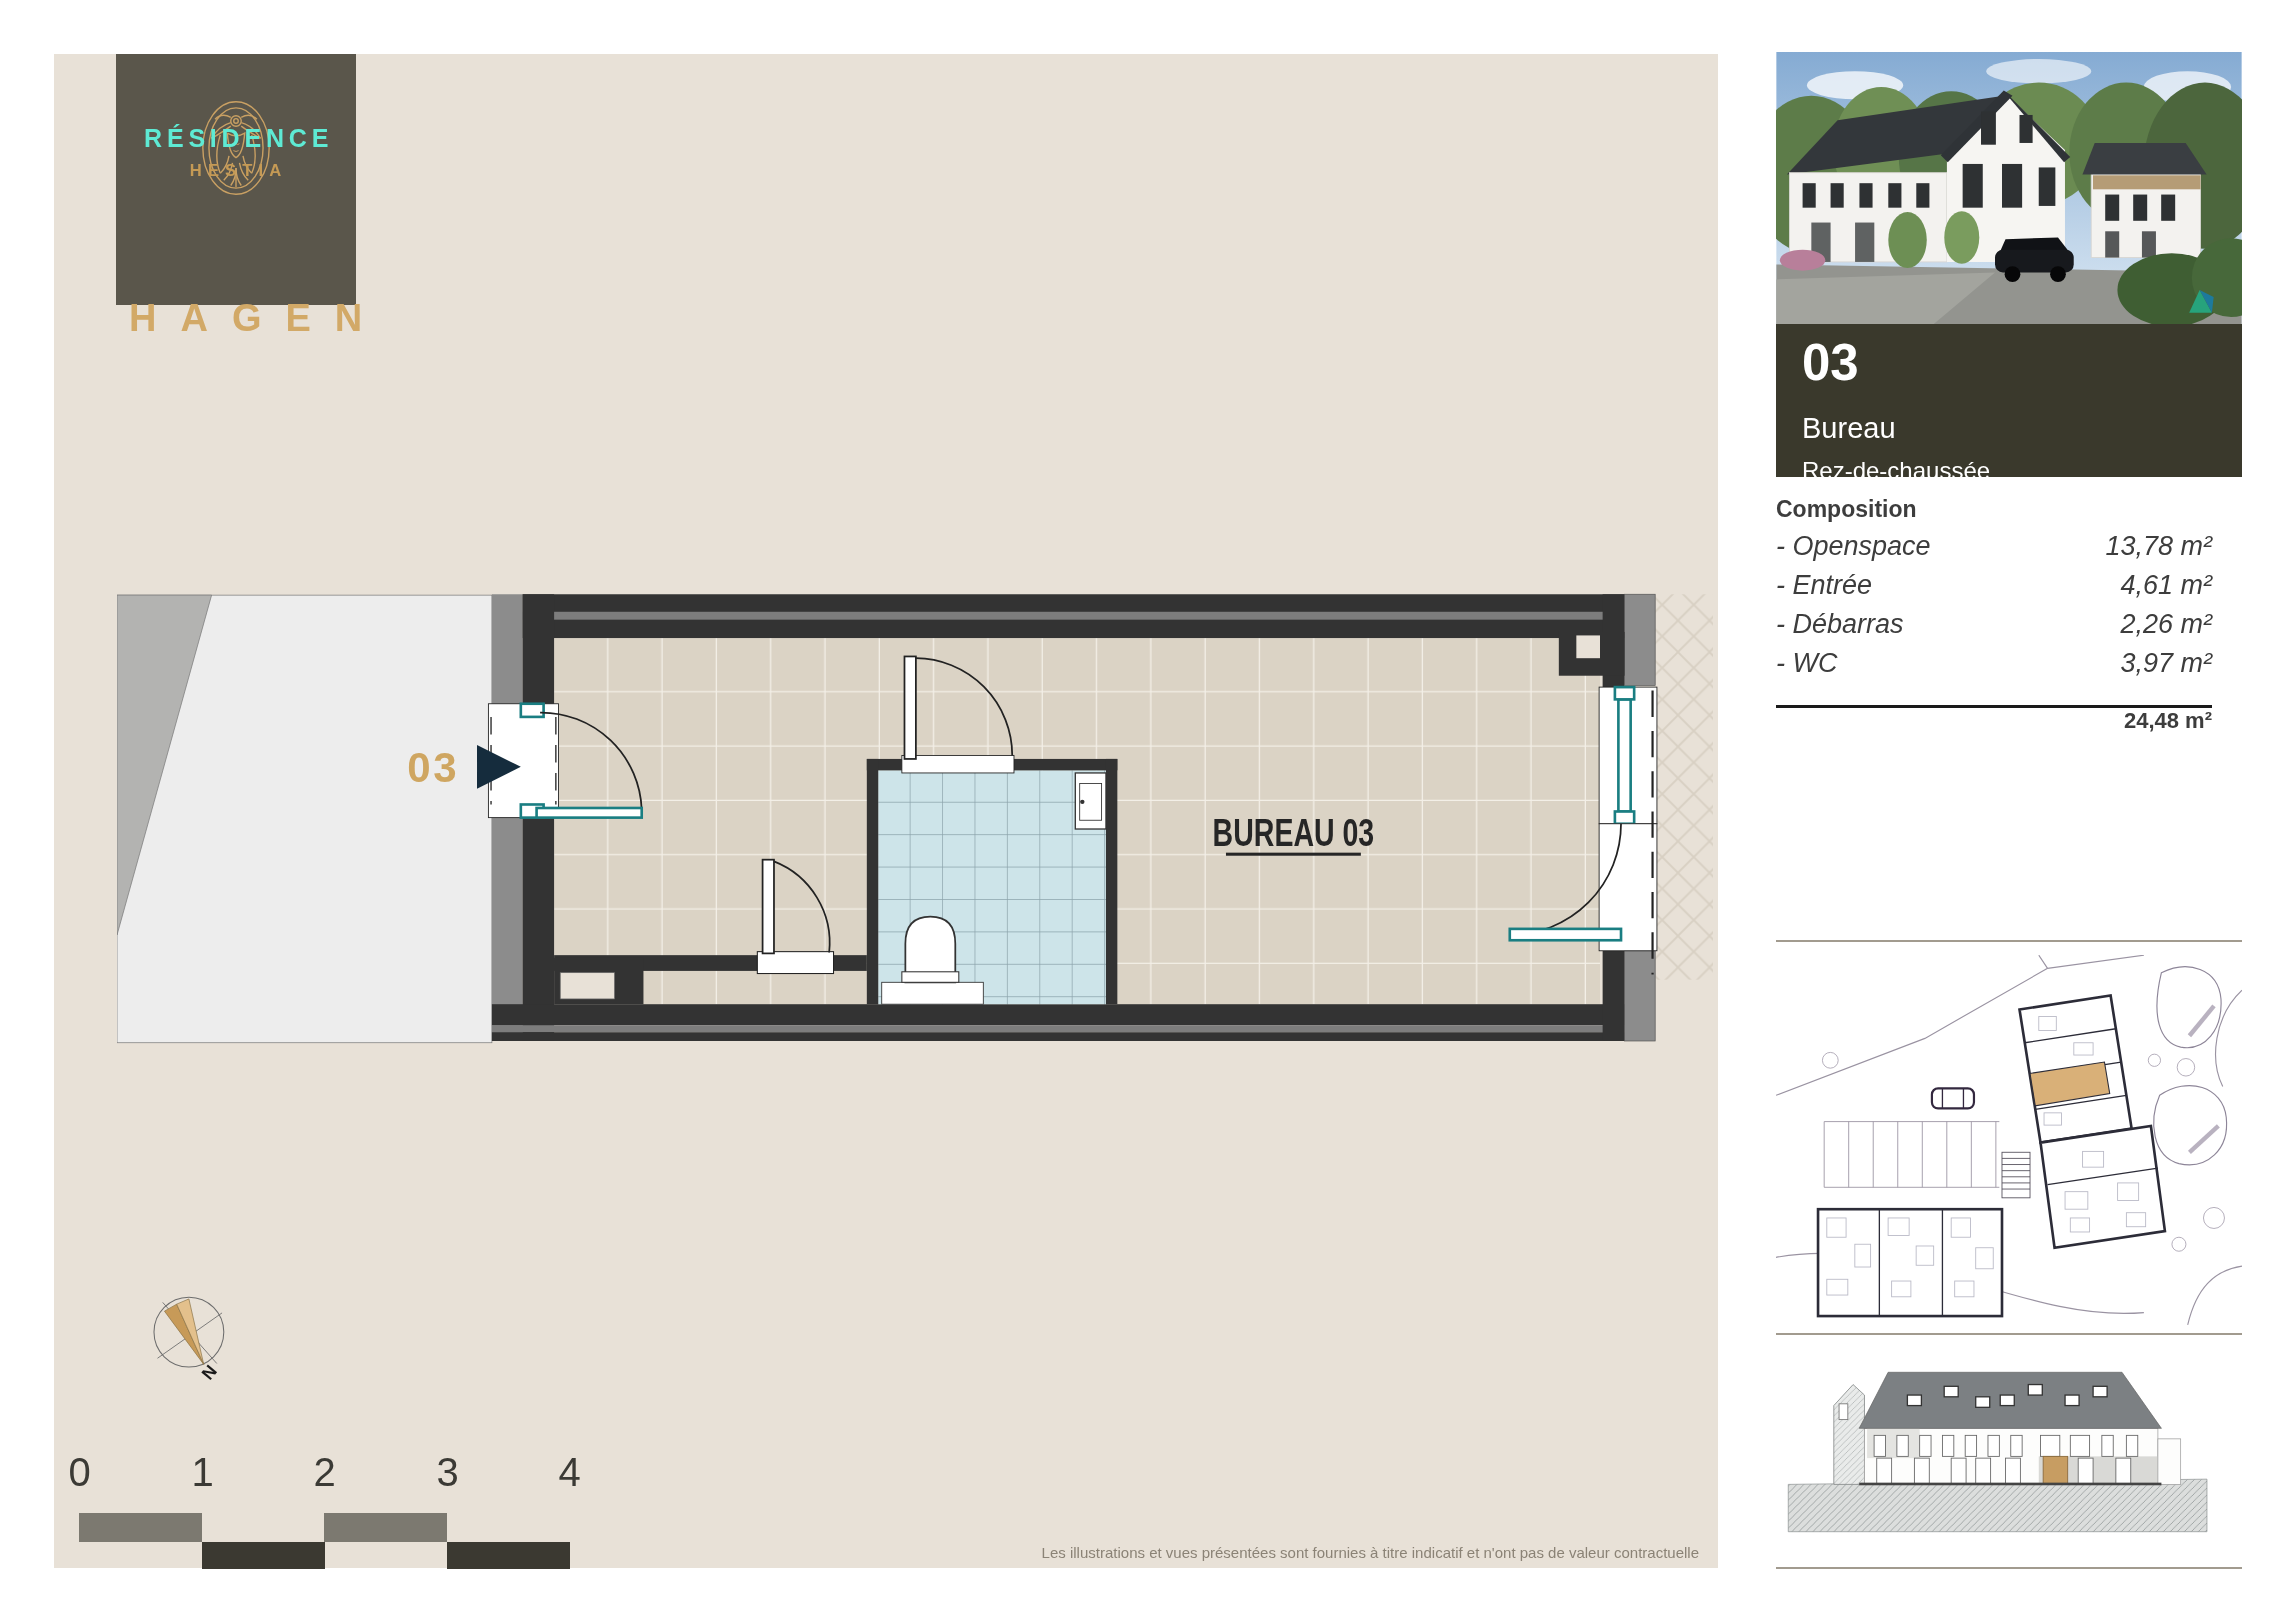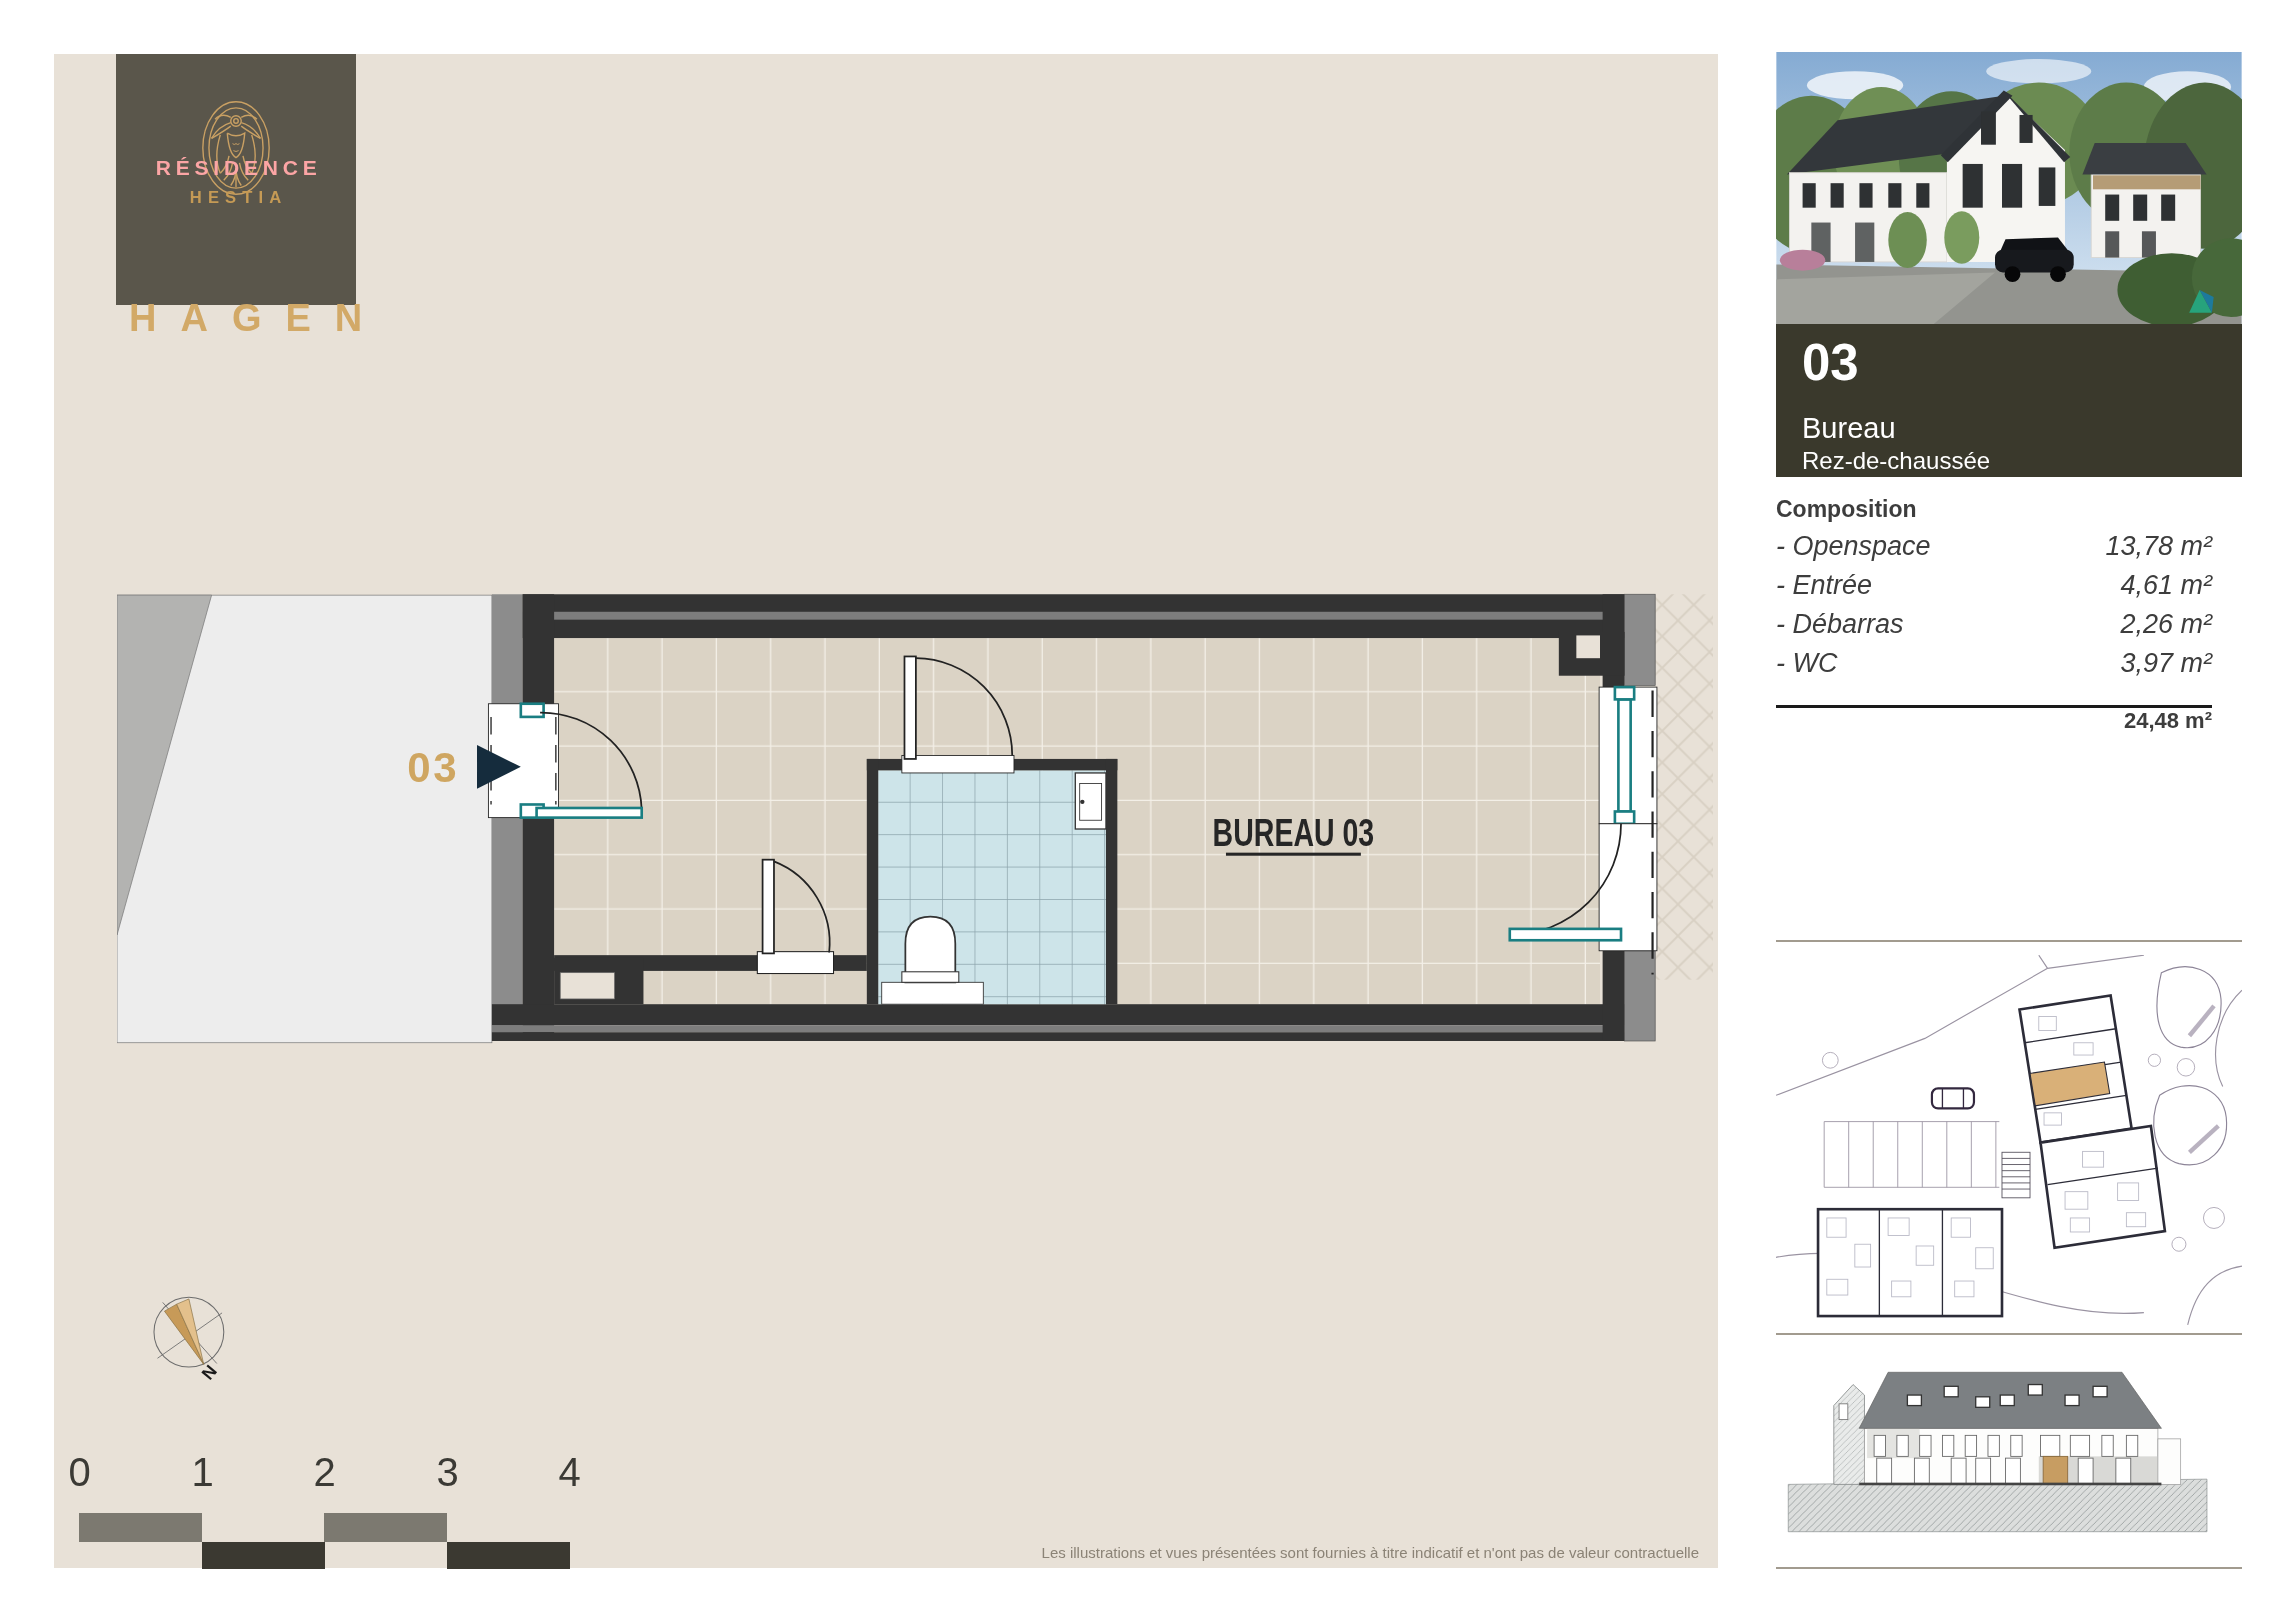--- a/index.html
+++ b/index.html
@@ -2,29 +2,29 @@
 <html style="font-size:14px"><head>
 <meta charset="utf-8">
 <style>
   html,body{margin:0;padding:0;background:#ffffff;font-family:"Liberation Sans",sans-serif;}
   #page{position:relative;width:2295px;height:1623px;background:#fff;overflow:hidden;}
   .abs{position:absolute;}
   
   #panel{left:54px;top:54px;width:1664px;height:1514px;background:#e8e1d7;}
   
   #logo-box{left:116px;top:54px;width:240px;height:251px;background:#5a564b;display:flex;flex-direction:column;align-items:center;}
-  #logo-residence{margin-top:102px;color:#fca5a5;font-weight:bold;font-size:21px;letter-spacing:4.8px;transform:translateX(2.6px);}
+  #logo-residence{margin-top:70px;color:#5eead4;font-weight:bold;font-size:25px;letter-spacing:4.8px;transform:translateX(2.6px);}
   #logo-hestia{margin-top:8px;color:#c59a55;font-weight:bold;font-size:16.6px;letter-spacing:6.1px;transform:translateX(2.6px);}
   #hagen{left:105px;top:297px;width:261px;text-align:center;color:#d2a967;font-weight:bold;font-size:38px;letter-spacing:24px;text-indent:24px;}
   
   #photo{left:1776px;top:52px;width:466px;height:272px;}
   #infobox{left:1776px;top:324px;width:466px;height:153px;background:#3a392c;color:#fff;box-sizing:border-box;padding:12.3px 0 0 26px;}
   #info-number{font-size:51px;font-weight:bold;line-height:1.05;}
   #info-type{font-size:29px;margin-top:22px;}
-  #info-floor{font-size:24px;margin-top:2px;}
+  #info-floor{font-size:24px;margin-top:12px;}
   #composition{left:1776px;top:496px;width:436px;color:#3d3d3d;}
   #comp-title{font-size:23px;font-weight:bold;}
   .comp-row{display:flex;justify-content:space-between;font-size:27px;margin-top:8px;font-style:italic;}
   #comp-rule{margin-top:26px;height:2.6px;background:#1a1a1a;}
   #comp-total{text-align:right;font-size:22px;font-weight:bold;}
   .side-rule{left:1776px;width:466px;height:1.8px;background:#a29b8f;}
   
   .scale-num{top:1450px;width:53px;margin-left:-26px;text-align:center;font-size:40px;color:#3b3a35;}
   .bar-gray{top:1513px;width:123px;height:29px;background:#7c7970;}
   .bar-dark{top:1542px;width:123px;height:27px;background:#3b3931;}

